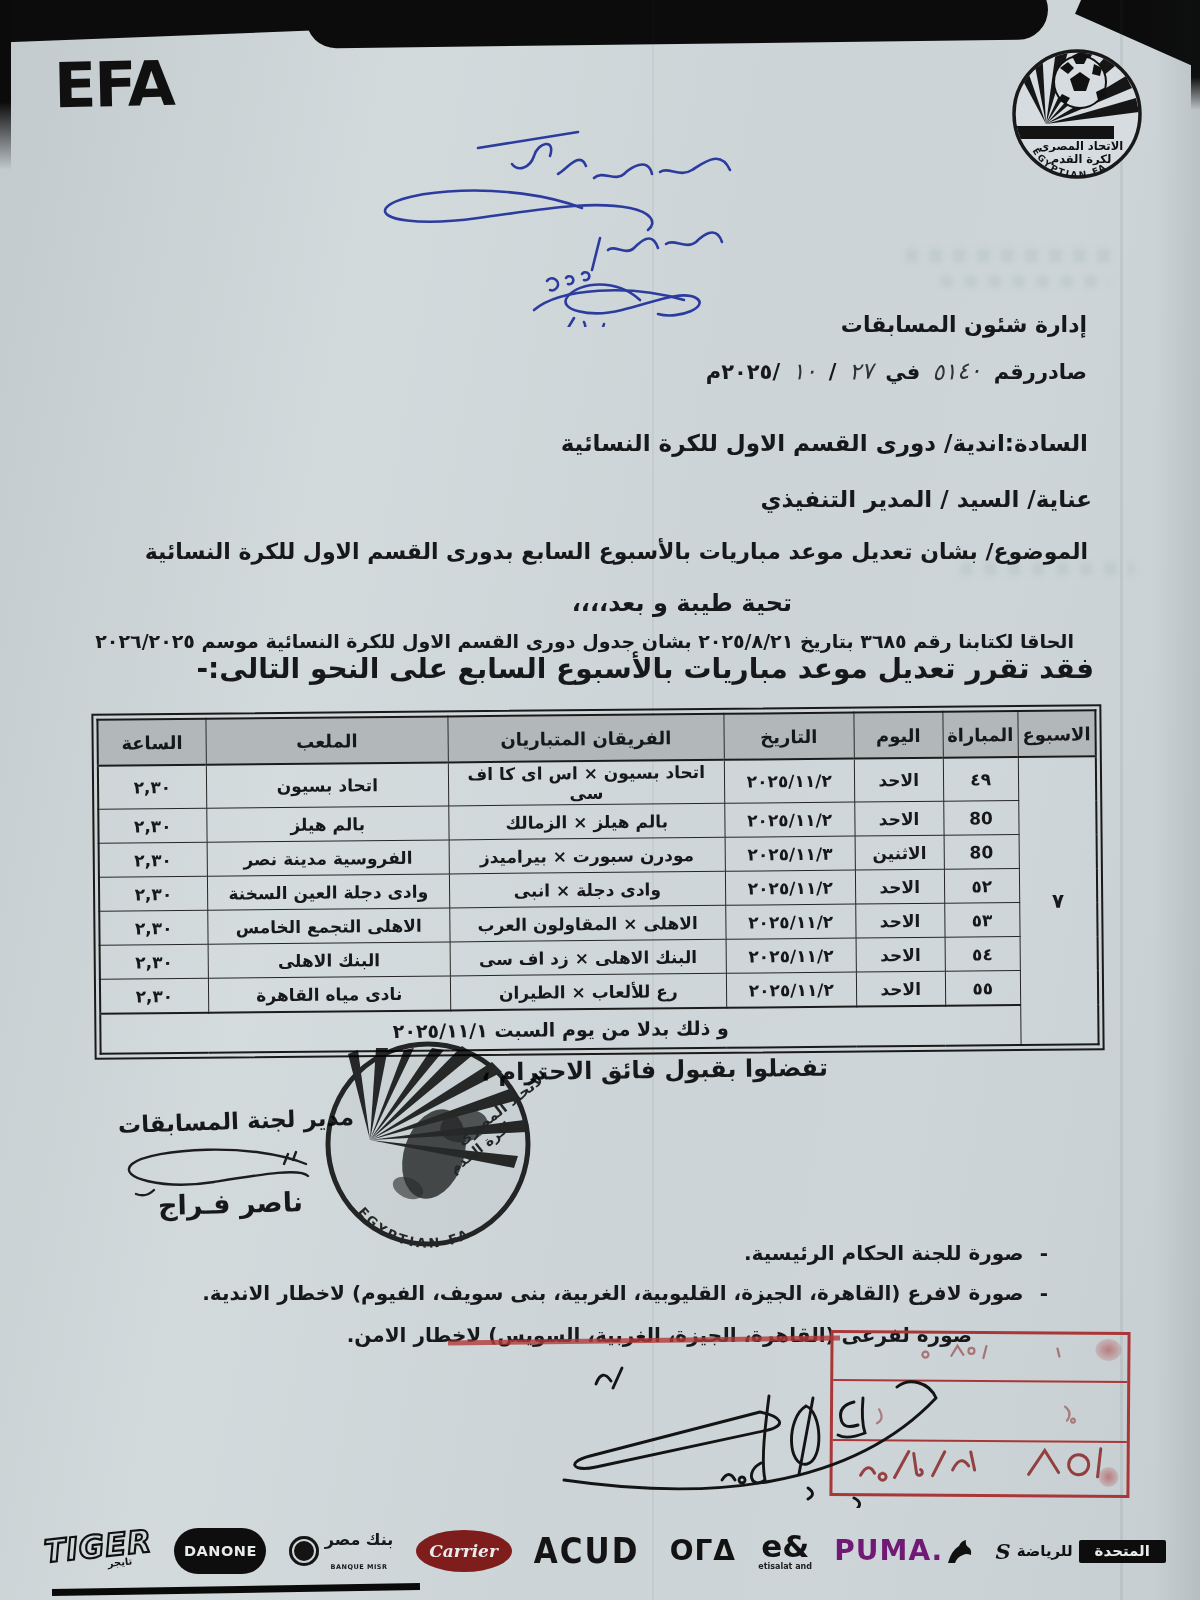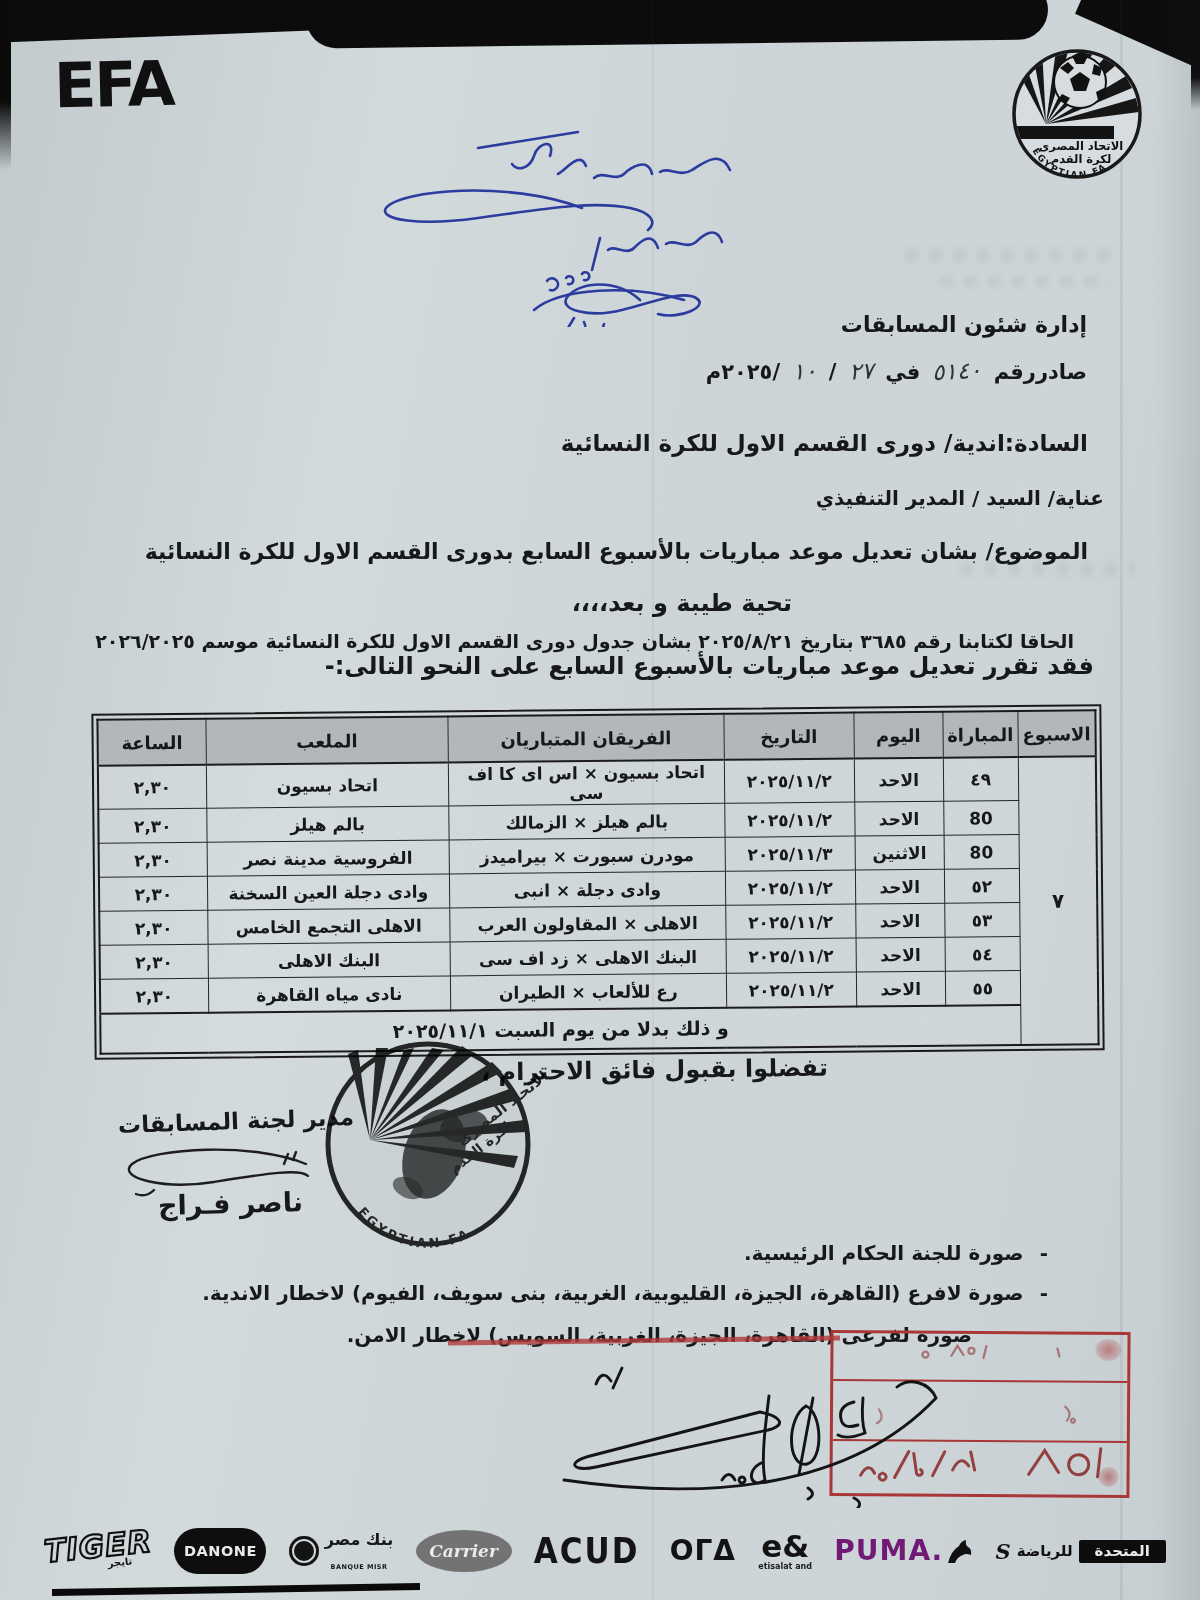--- a/index.html
+++ b/index.html
@@ -23,25 +23,25 @@
   .fold2{left:1120px;top:0;width:3px;height:1600px;background:rgba(55,65,70,.08);}
   .shade-right{right:0;top:0;width:46px;height:1600px;background:linear-gradient(to left,rgba(40,50,55,.10),transparent);}
   .bleed{filter:blur(3px);opacity:.55;background:repeating-linear-gradient(90deg,rgba(110,140,128,.22) 0 13px,transparent 13px 24px);border-radius:4px;}
   
   .efa-wordmark{left:54px;top:48px;font-size:62px;font-weight:900;letter-spacing:-2px;color:#101010;transform:rotate(-1.2deg);}
   
   .dept{right:113px;top:312px;font-size:22px;}
   .issue-line{right:113px;top:358px;font-size:21px;display:flex;flex-direction:row;gap:12px;direction:rtl;align-items:baseline;}
   .hand-digit{font-family:"DejaVu Serif","Liberation Serif",serif;font-style:italic;font-weight:normal;color:#2e3338;font-size:23px;transform:rotate(-3deg);letter-spacing:2px;}
   .recipients{right:112px;top:430px;font-size:23px;}
-  .attention{right:96px;top:486px;font-size:20px;}
+  .attention{right:108px;top:486px;font-size:23px;}
   .subject{right:112px;top:539px;font-size:22px;}
   .greeting{right:408px;top:589px;font-size:24px;}
   .body1{right:108px;top:630px;font-size:19px;padding-right:18px;}
-  .body2{right:106px;top:652px;font-size:24px;}
+  .body2{right:106px;top:652px;font-size:28px;}
   
   .tbl-wrap{left:98px;top:714px;width:1000px;transform:rotate(-0.55deg);}
   table.match-table{border-collapse:collapse;width:1000px;direction:rtl;border:2px solid #1a1a1a;outline:2px solid #1a1a1a;outline-offset:3px;background:rgba(255,255,255,.06);}
   .match-table th{background:#b2b8b9;border:1.6px solid #262626;font-size:18px;font-weight:bold;height:40px;padding:2px 4px;}
   .match-table td{border:1.6px solid #262626;font-size:17px;font-weight:bold;height:31px;text-align:center;padding:1px 4px;}
   .match-table thead th{border-bottom:2.6px solid #1c1c1c;}
   .match-table .foot td{font-size:19px;border-top:2.4px solid #1c1c1c;height:36px;}
   .match-table .weekcell{font-size:20px;}
   
   .salutation{right:372px;top:1056px;font-size:24px;transform:rotate(-0.8deg);}
@@ -66,21 +66,21 @@
   .sponsors{left:44px;top:1508px;width:1122px;height:86px;display:flex;align-items:center;justify-content:space-between;direction:ltr;}
   .sp{display:flex;flex-direction:column;align-items:center;line-height:1;}
   .tiger-txt{font-size:31px;font-weight:900;font-style:italic;color:#cfd6d8;-webkit-text-stroke:2.2px #101010;transform:rotate(-6deg);letter-spacing:1px;}
   .tiger-ar{font-size:10px;font-weight:bold;color:#101010;transform:rotate(-6deg) translate(22px,-2px);}
   .danone{width:92px;height:46px;background:#0e0e0e;border-radius:24px/23px;display:flex;align-items:center;justify-content:center;color:#e8ebec;font-size:14.5px;font-weight:bold;letter-spacing:.5px;}
   .bm{flex-direction:row;gap:6px;align-items:center;}
   .bm-circle{width:30px;height:30px;border-radius:50%;background:#141414;box-shadow:inset 0 0 0 3px #141414,inset 0 0 0 5px #cfd6d8;}
   .bm-col{display:flex;flex-direction:column;align-items:center;gap:16px;}
   .bm-ar{font-size:16px;font-weight:bold;}
   .bm-en{font-size:6.5px;font-weight:bold;letter-spacing:.5px;}
-  .carrier{width:96px;height:42px;background:#737373;border-radius:50%;display:flex;align-items:center;justify-content:center;color:#e8ebec;font-family:"DejaVu Serif","Liberation Serif",serif;font-style:italic;font-weight:bold;font-size:17px;}
+  .carrier{width:96px;height:42px;background:#7f1d1d;border-radius:50%;display:flex;align-items:center;justify-content:center;color:#e8ebec;font-family:"DejaVu Serif","Liberation Serif",serif;font-style:italic;font-weight:bold;font-size:17px;}
   .acud{font-size:31px;font-weight:800;letter-spacing:2px;transform:scaleY(1.12);color:#141414;}
   .ora{font-size:28px;font-weight:900;letter-spacing:1px;color:#121212;margin-left:8px;}
   .eand-main{font-size:31px;font-weight:800;color:#121212;}
   .eand-sub{font-size:8px;font-weight:bold;color:#202020;margin-top:1px;}
   .puma{flex-direction:row;gap:4px;align-items:flex-end;}
   .puma-txt{font-size:28px;font-weight:900;letter-spacing:1px;color:#701a75;}
   .united{flex-direction:row-reverse;gap:6px;align-items:center;}
   .united-box{background:#0d0d0d;color:#e9eced;font-size:15px;font-weight:bold;padding:4px 16px;border-radius:2px;}
   .united-rest{font-size:15px;font-weight:bold;color:#101010;}
   .united-s{font-family:"DejaVu Serif","Liberation Serif",serif;font-style:italic;font-size:21px;font-weight:bold;color:#101010;}

